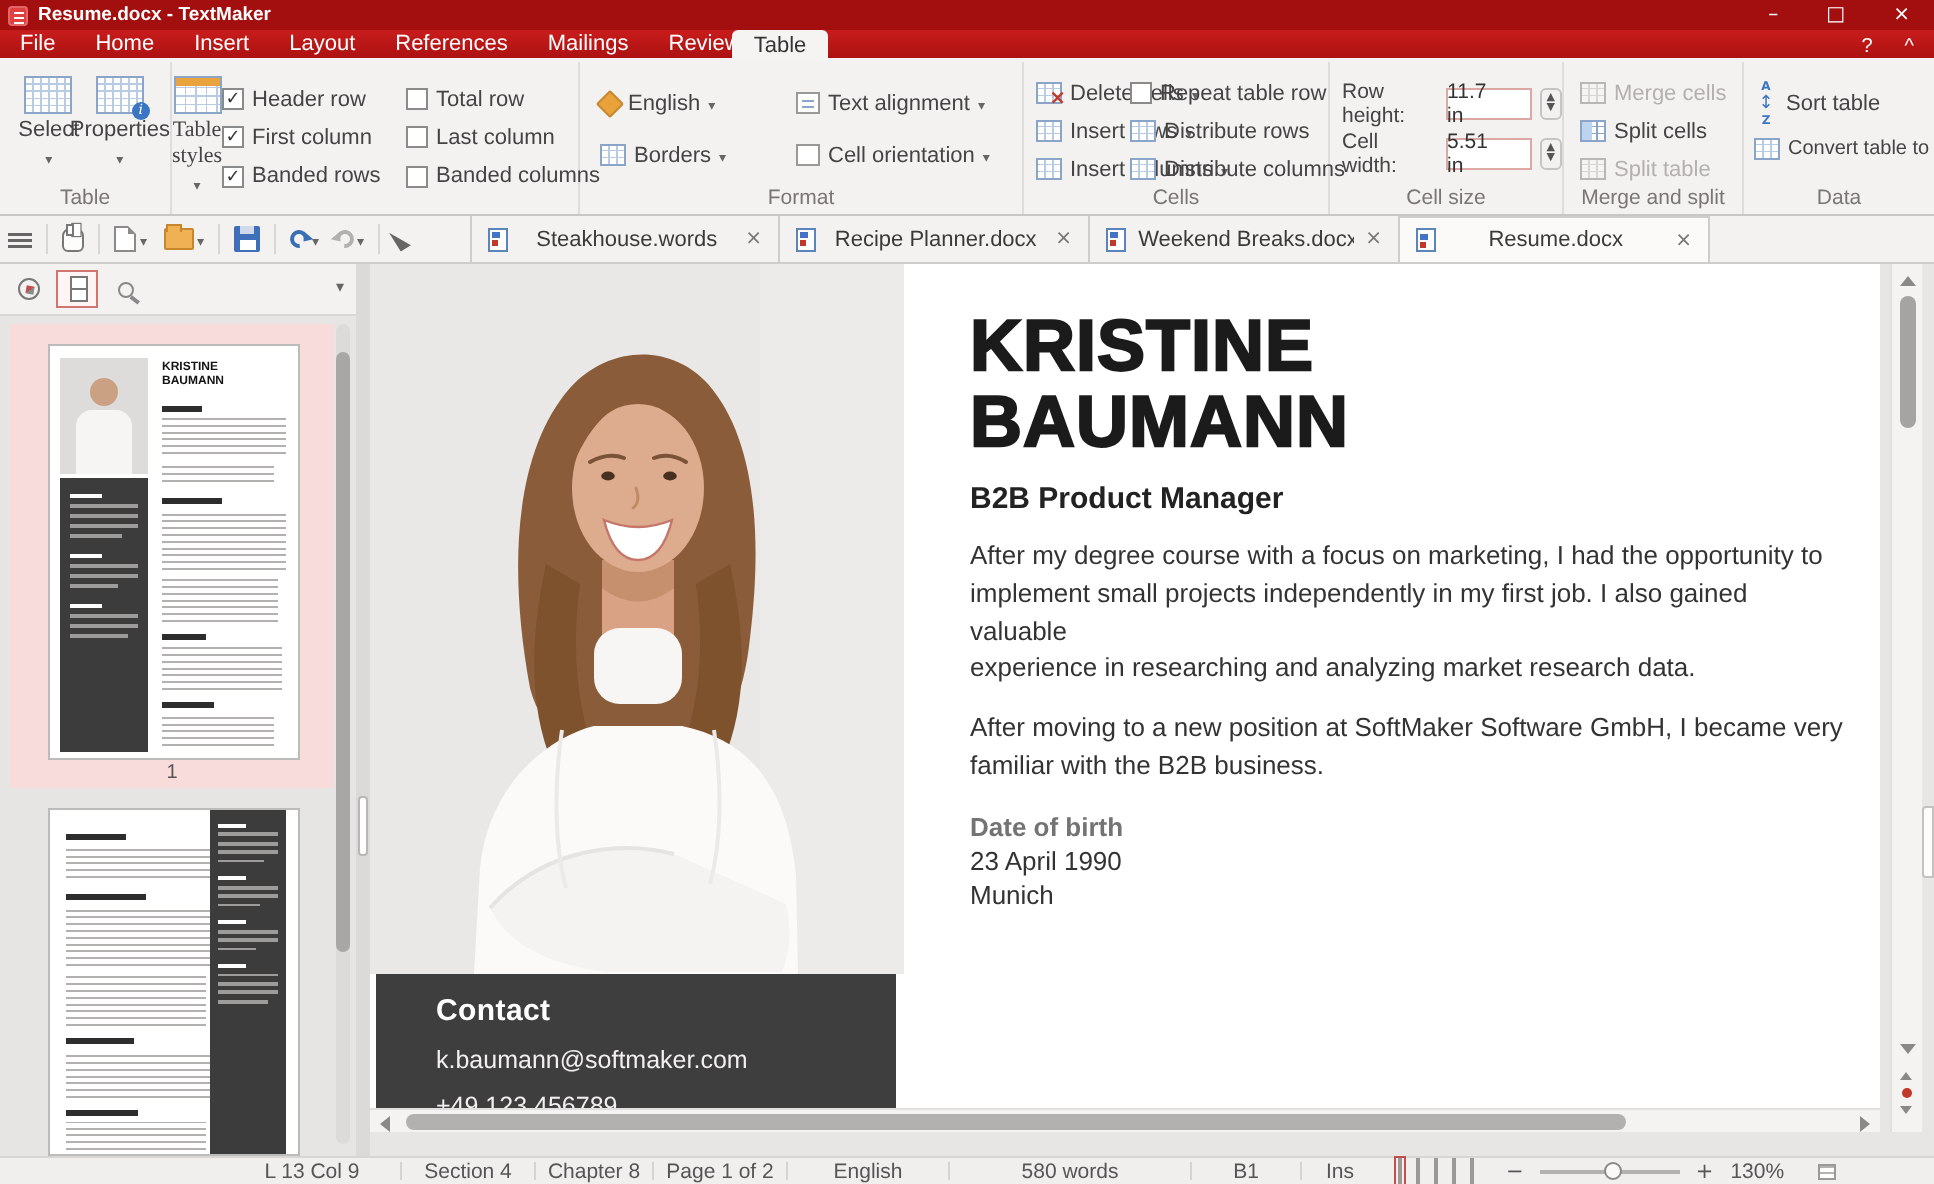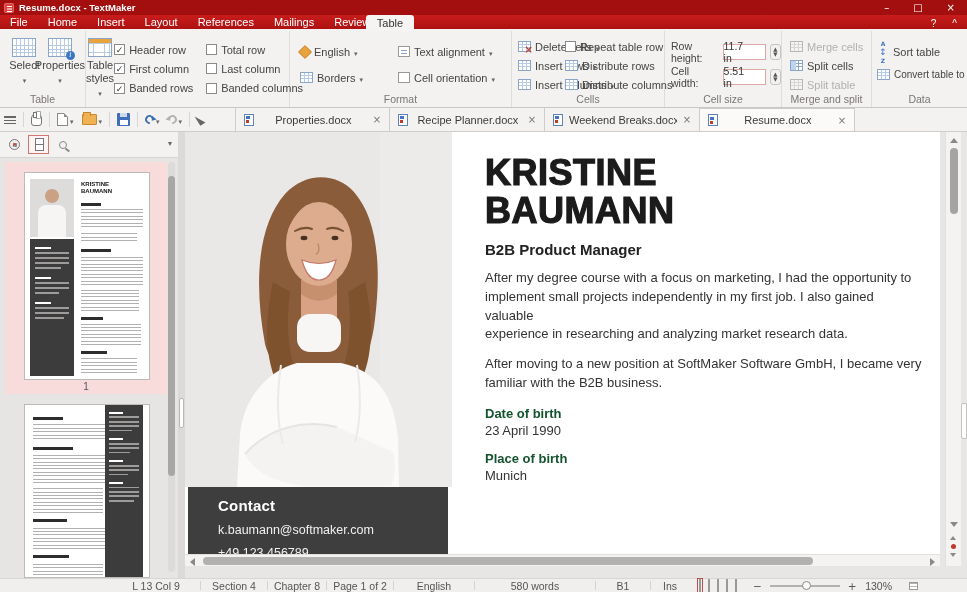--- a/index.html
+++ b/index.html
@@ -148,21 +148,21 @@
   .photo { position:absolute; left:0; top:0; width:267px; height:355px; }
   .contactbox { position:absolute; left:3px; top:355px; width:260px; height:79px; background:#3f3e3e; color:#fff; padding:10px 0 0 30px; }
   .contactbox .ch { font-size:15px; font-weight:bold; letter-spacing:0.2px; }
   .contactbox .cl { font-size:12.5px; color:#f1f0ef; margin-top:9px; }
   .textcol { position:absolute; left:300px; top:0; width:440px; color:#1c1c1c; }
   .bigname { font-size:36px; font-weight:bold; line-height:1.06; letter-spacing:0.5px; color:#1b1b1b;
              -webkit-text-stroke:1.2px #1b1b1b; margin-top:22px; }
   .role { font-size:15px; font-weight:bold; margin-top:11px; color:#222; }
   .phead { font-size:20px; font-weight:bold; margin-top:36px; color:#222; }
   .ptext { font-size:13px; line-height:1.44; color:#333; margin-top:11px; white-space:pre-line; }
-  .blabel { font-size:13px; font-weight:bold; color:#14532d; margin-top:13px; }
+  .blabel { font-size:13px; font-weight:bold; color:#737373; margin-top:13px; }
   .bval { font-size:13px; color:#333; margin-top:2px; }
 
   
   .vscroll { position:absolute; right:6px; top:0; width:16px; height:434px; background:#f4f3f2; border-left:1px solid #e2e0df; }
   .arr { position:absolute; left:4px; width:0; height:0; border-left:4px solid transparent; border-right:4px solid transparent; }
   .arr.up { top:6px; border-bottom:5px solid #8b8987; }
   .arr.dn { border-top:5px solid #8b8987; }
   .vthumb { position:absolute; left:4px; top:16px; width:8px; height:66px; background:#a6a4a2; border-radius:4px; }
   .browse { position:absolute; left:4px; display:flex; flex-direction:column; align-items:center; gap:4px; }
   .dblarr { width:0; height:0; border-left:3.5px solid transparent; border-right:3.5px solid transparent; }
@@ -236,21 +236,21 @@
           <span class="tg lg info"></span>
           <span class="cap">Properties</span>
             <span class="dd"></span>
         </div>
       </div>
       <div class="glabel">Table</div>
     </div>
 
     <div class="rgroup" style="left:86px;width:204px;">
       <div style="display:flex;">
-        <div class="bigbtn" style="width:52px;">
+        <div class="bigbtn" style="width:52px;font-family:Liberation Serif, serif;">
           <span class="tg lg hdr"></span>
           <span class="cap" style="text-align:center;line-height:1.15;">Table styles</span>
             <span class="dd"></span>
         </div>
         <div style="display:grid;grid-template-columns:92px 104px;margin-top:9px;">
           <label class="ritem">
               <span class="checkbox g">✓</span>
               <span class="cap">Header row</span>
             </label>
           <label class="ritem">
@@ -435,21 +435,21 @@
         <span class="dd"></span>
       </span>
     <span class="vsep"></span>
     <span class="ti">
         <span class="pointer"></span>
       </span>
 
     <div class="doctabs">
       <div class="dtab">
         <span class="doctab-ico"></span>
-        <span class="nm">Properties.docx</span>
+        <span class="nm">Steakhouse.words</span>
         <span class="cx g">×</span>
       </div>
       <div class="dtab">
         <span class="doctab-ico"></span>
         <span class="nm">Recipe Planner.docx</span>
         <span class="cx g">×</span>
       </div>
       <div class="dtab">
         <span class="doctab-ico"></span>
         <span class="nm">Weekend Breaks.docx</span>
@@ -592,21 +592,20 @@
           <div>BAUMANN</div>
         </div>
         <div class="role">B2B Product Manager</div>
         <div class="ptext">After my degree course with a focus on marketing, I had the opportunity to
 implement small projects independently in my first job. I also gained valuable
 experience in researching and analyzing market research data.</div>
         <div class="ptext">After moving to a new position at SoftMaker Software GmbH, I became very
 familiar with the B2B business.</div>
         <div class="blabel">Date of birth</div>
         <div class="bval">23 April 1990</div>
-        <div class="blabel">Place of birth</div>
         <div class="bval">Munich</div>
       </div>
 
       <div class="hscroll">
         <span class="harr l"></span>
         <div class="hthumb"></div>
         <span class="harr r"></span>
       </div>
     </div>
 

